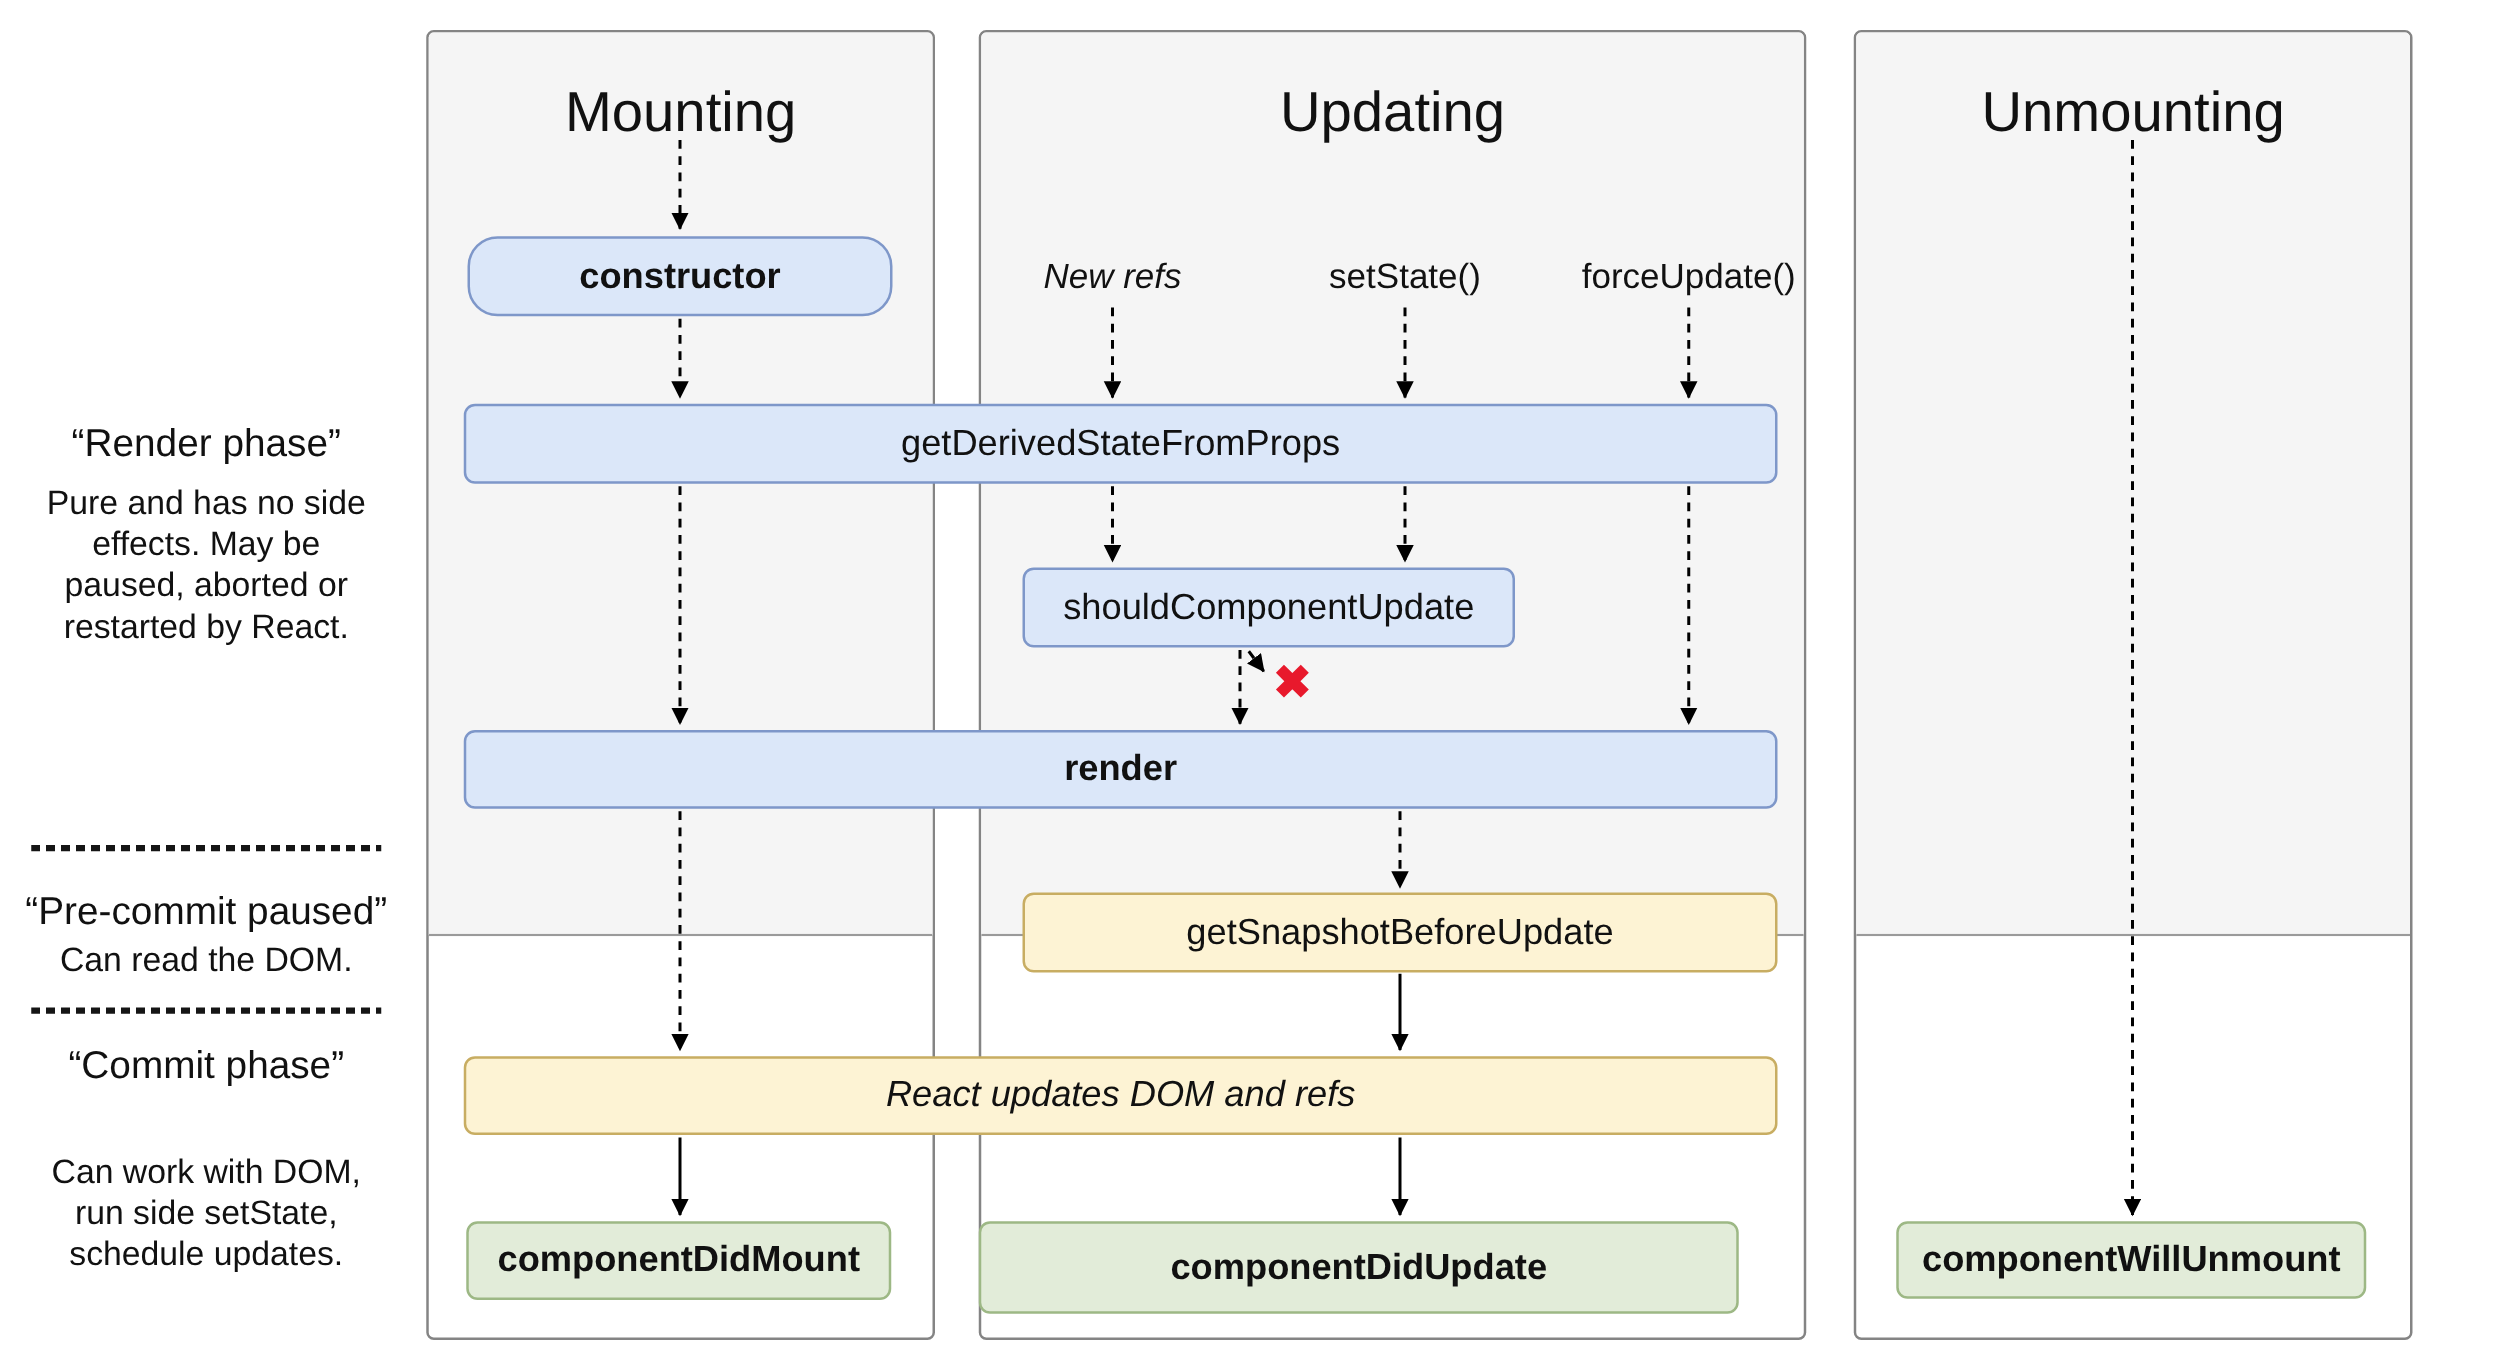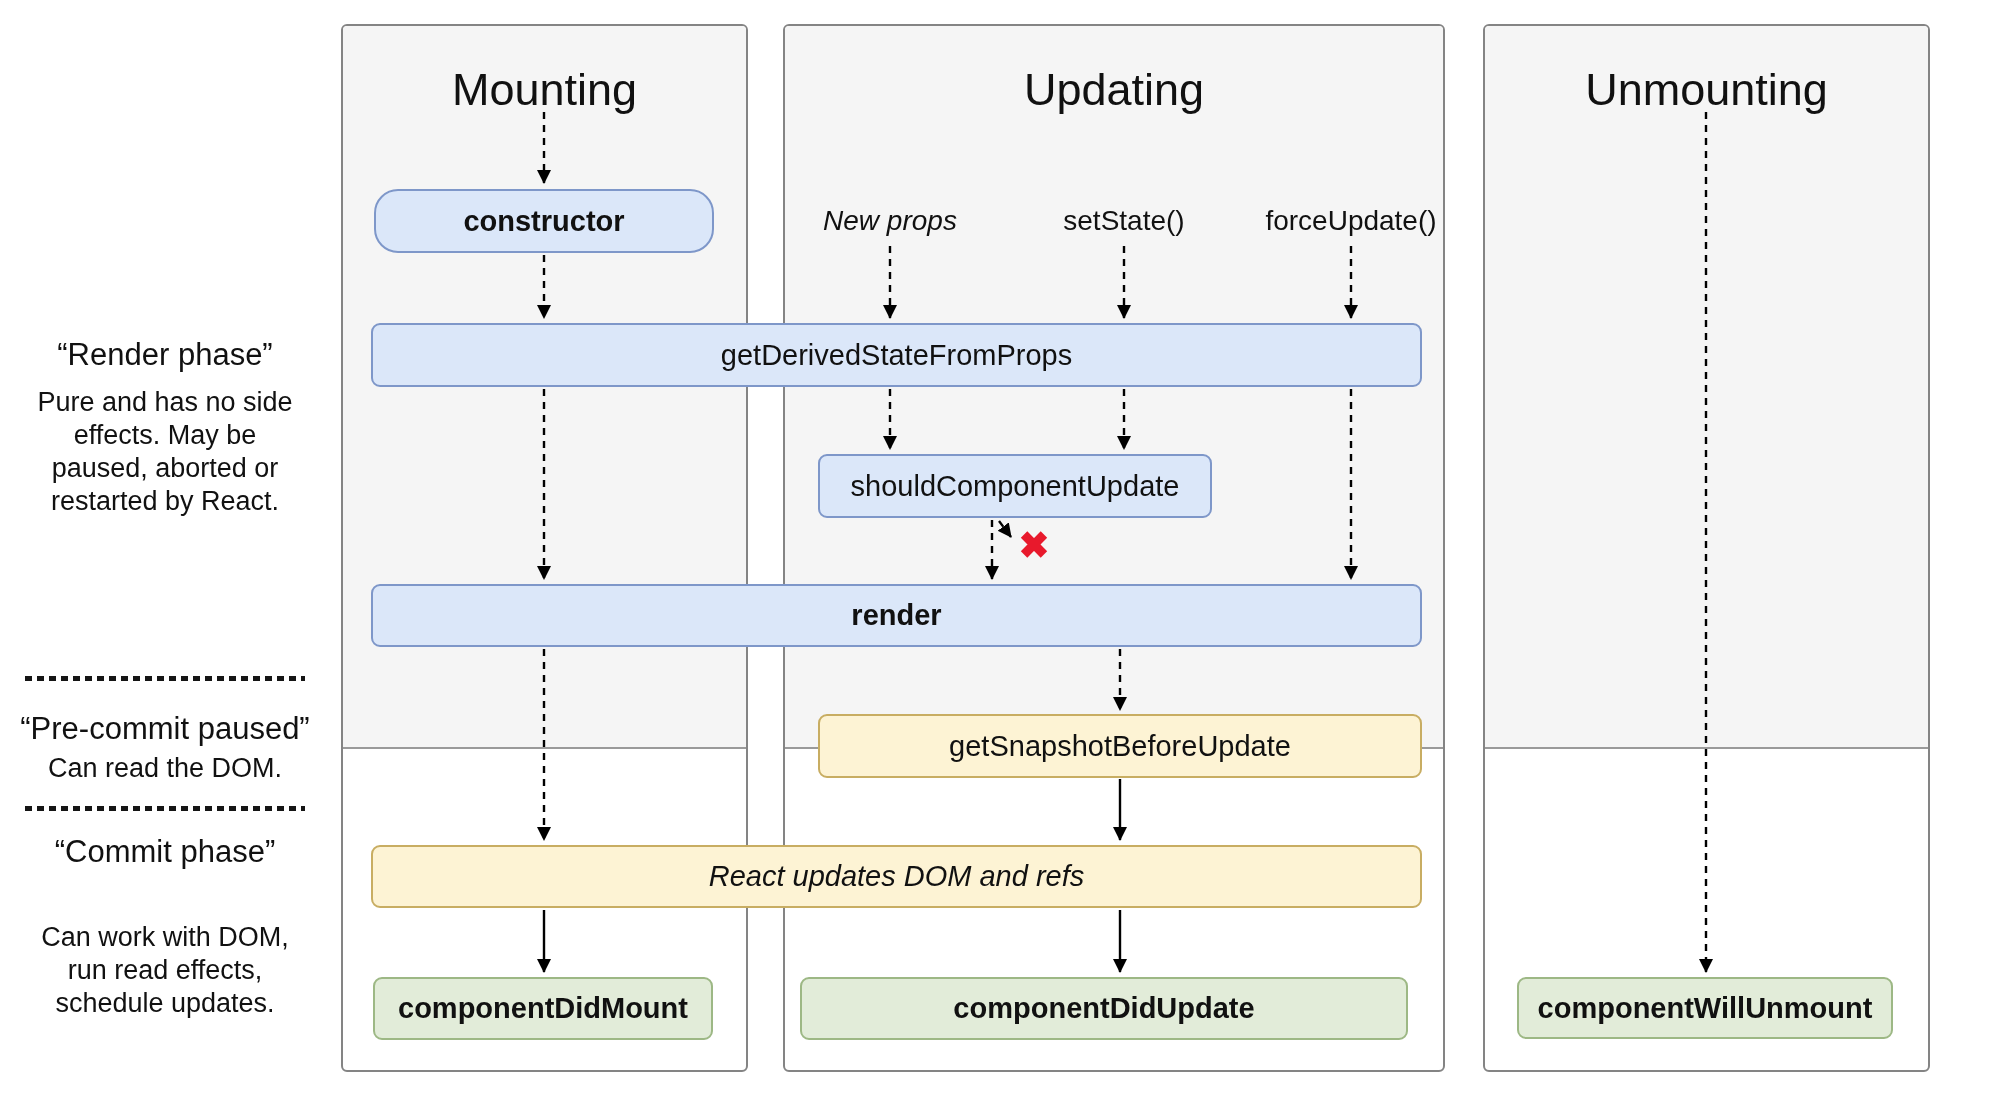--- a/index.html
+++ b/index.html
@@ -75,40 +75,40 @@
   <div class="side-title" style="top:711px">“Pre-commit paused”</div>
   <div class="side-text" style="top:752px">
     <div>Can read the DOM.</div>
   </div>
 
   <div class="dotline" style="top:806px"></div>
 
   <div class="side-title" style="top:834px">“Commit phase”</div>
   <div class="side-text" style="top:921px">
     <div>Can work with DOM,</div>
-    <div>run read effects,</div>
+    <div>run side setState,</div>
     <div>schedule updates.</div>
   </div>
 
   <div class="panel" style="left:341px; width:407px;">
     <div class="panel-gray"></div>
     <div class="panel-title">Mounting</div>
   </div>
 
   <div class="panel" style="left:783px; width:662px;">
     <div class="panel-gray"></div>
     <div class="panel-title">Updating</div>
   </div>
 
   <div class="panel" style="left:1483px; width:447px;">
     <div class="panel-gray"></div>
     <div class="panel-title">Unmounting</div>
   </div>
 
-  <div class="trigger italic" style="left:780px">New props</div>
+  <div class="trigger italic" style="left:780px">New refs</div>
   <div class="trigger" style="left:1014px">setState()</div>
   <div class="trigger" style="left:1241px">forceUpdate()</div>
 
   <svg class="overlay" width="2000" height="1097" viewBox="0 0 2000 1097">
     <defs>
       <marker id="ah" markerUnits="userSpaceOnUse" markerWidth="16" markerHeight="16" refX="13" refY="7" orient="auto">
         <path d="M0,0 L14,7 L0,14 z" fill="#000"></path>
       </marker>
     </defs>
 
@@ -146,17 +146,17 @@
   <div class="skip-mark">✖</div>
 
   <div class="node blue bold" style="left:371px; top:584px; width:1051px; height:63px;text-align:right;">render</div>
 
   <div class="node yellow" style="left:818px; top:714px; width:604px; height:64px;">getSnapshotBeforeUpdate</div>
 
   <div class="node yellow italic" style="left:371px; top:845px; width:1051px; height:63px;">React updates DOM and refs</div>
 
   <div class="node green bold" style="left:373px; top:977px; width:340px; height:63px;">componentDidMount</div>
 
-  <div class="node green bold" style="left:800px; top:977px; width:608px; height:63px;">componentDidUpdate</div>
+  <div class="node green bold" style="left:783px; top:977px; width:608px; height:74px;">componentDidUpdate</div>
 
   <div class="node green bold" style="left:1517px; top:977px; width:376px; height:62px;">componentWillUnmount</div>
 
 </div>
 
 </body></html>

